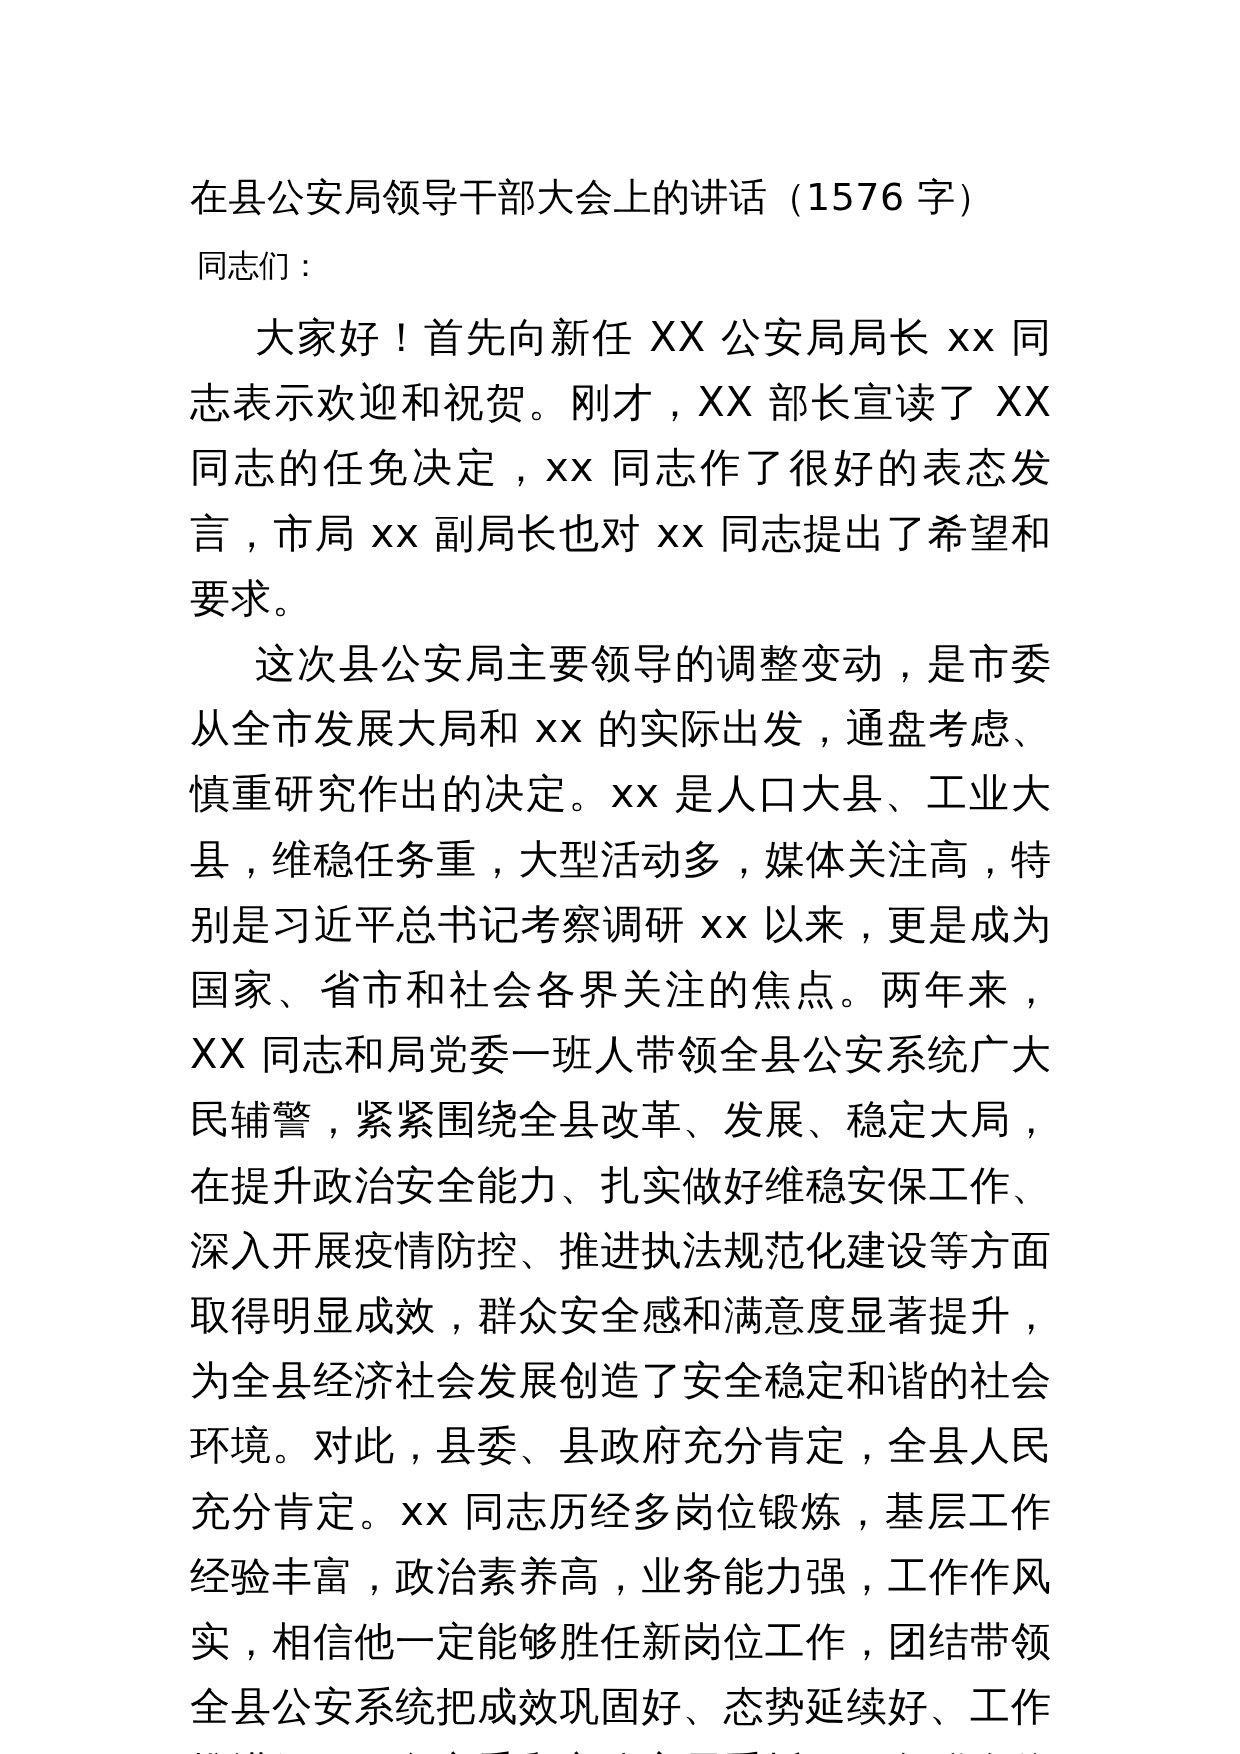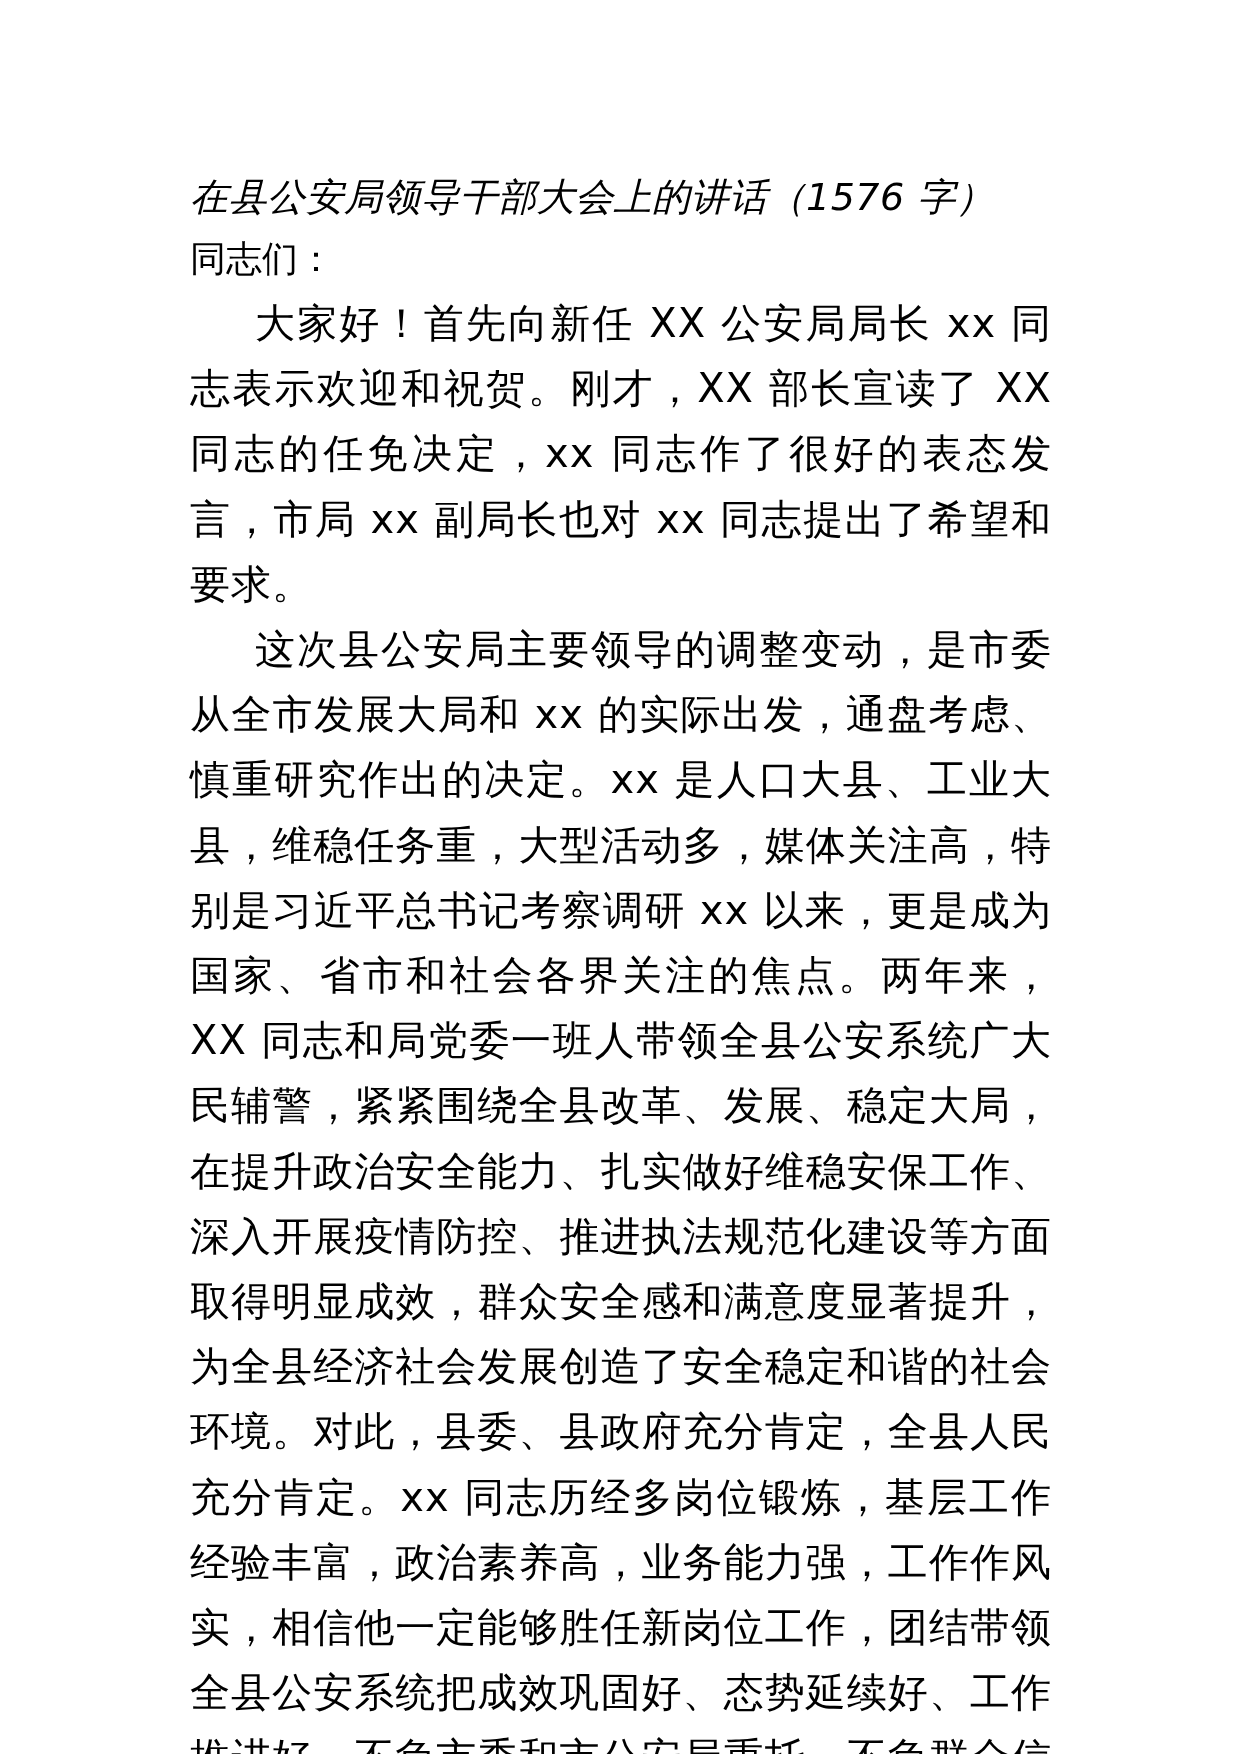--- a/index.html
+++ b/index.html
@@ -22,26 +22,26 @@
       width: 862px;
     }
     .title {
       font-size: 38px;
       line-height: 58px;
       height: 58px;
       margin: 0;
       font-weight: normal;
       white-space: nowrap;
       letter-spacing: 0.5px;
-      font-style: italic;
     }
     .salutation {
-      font-size: 36px;
+      font-size: 31px;
       line-height: 65px;
-      margin: 0;
+      margin: 7px;
+      font-family: Liberation Serif, serif;
     }
     .para {
       font-size: 40px;
       line-height: 65.2px;
       margin: 0;
       text-indent: 65px;
       text-align: justify;
       text-justify: inter-character;
       letter-spacing: 1px;
     }

